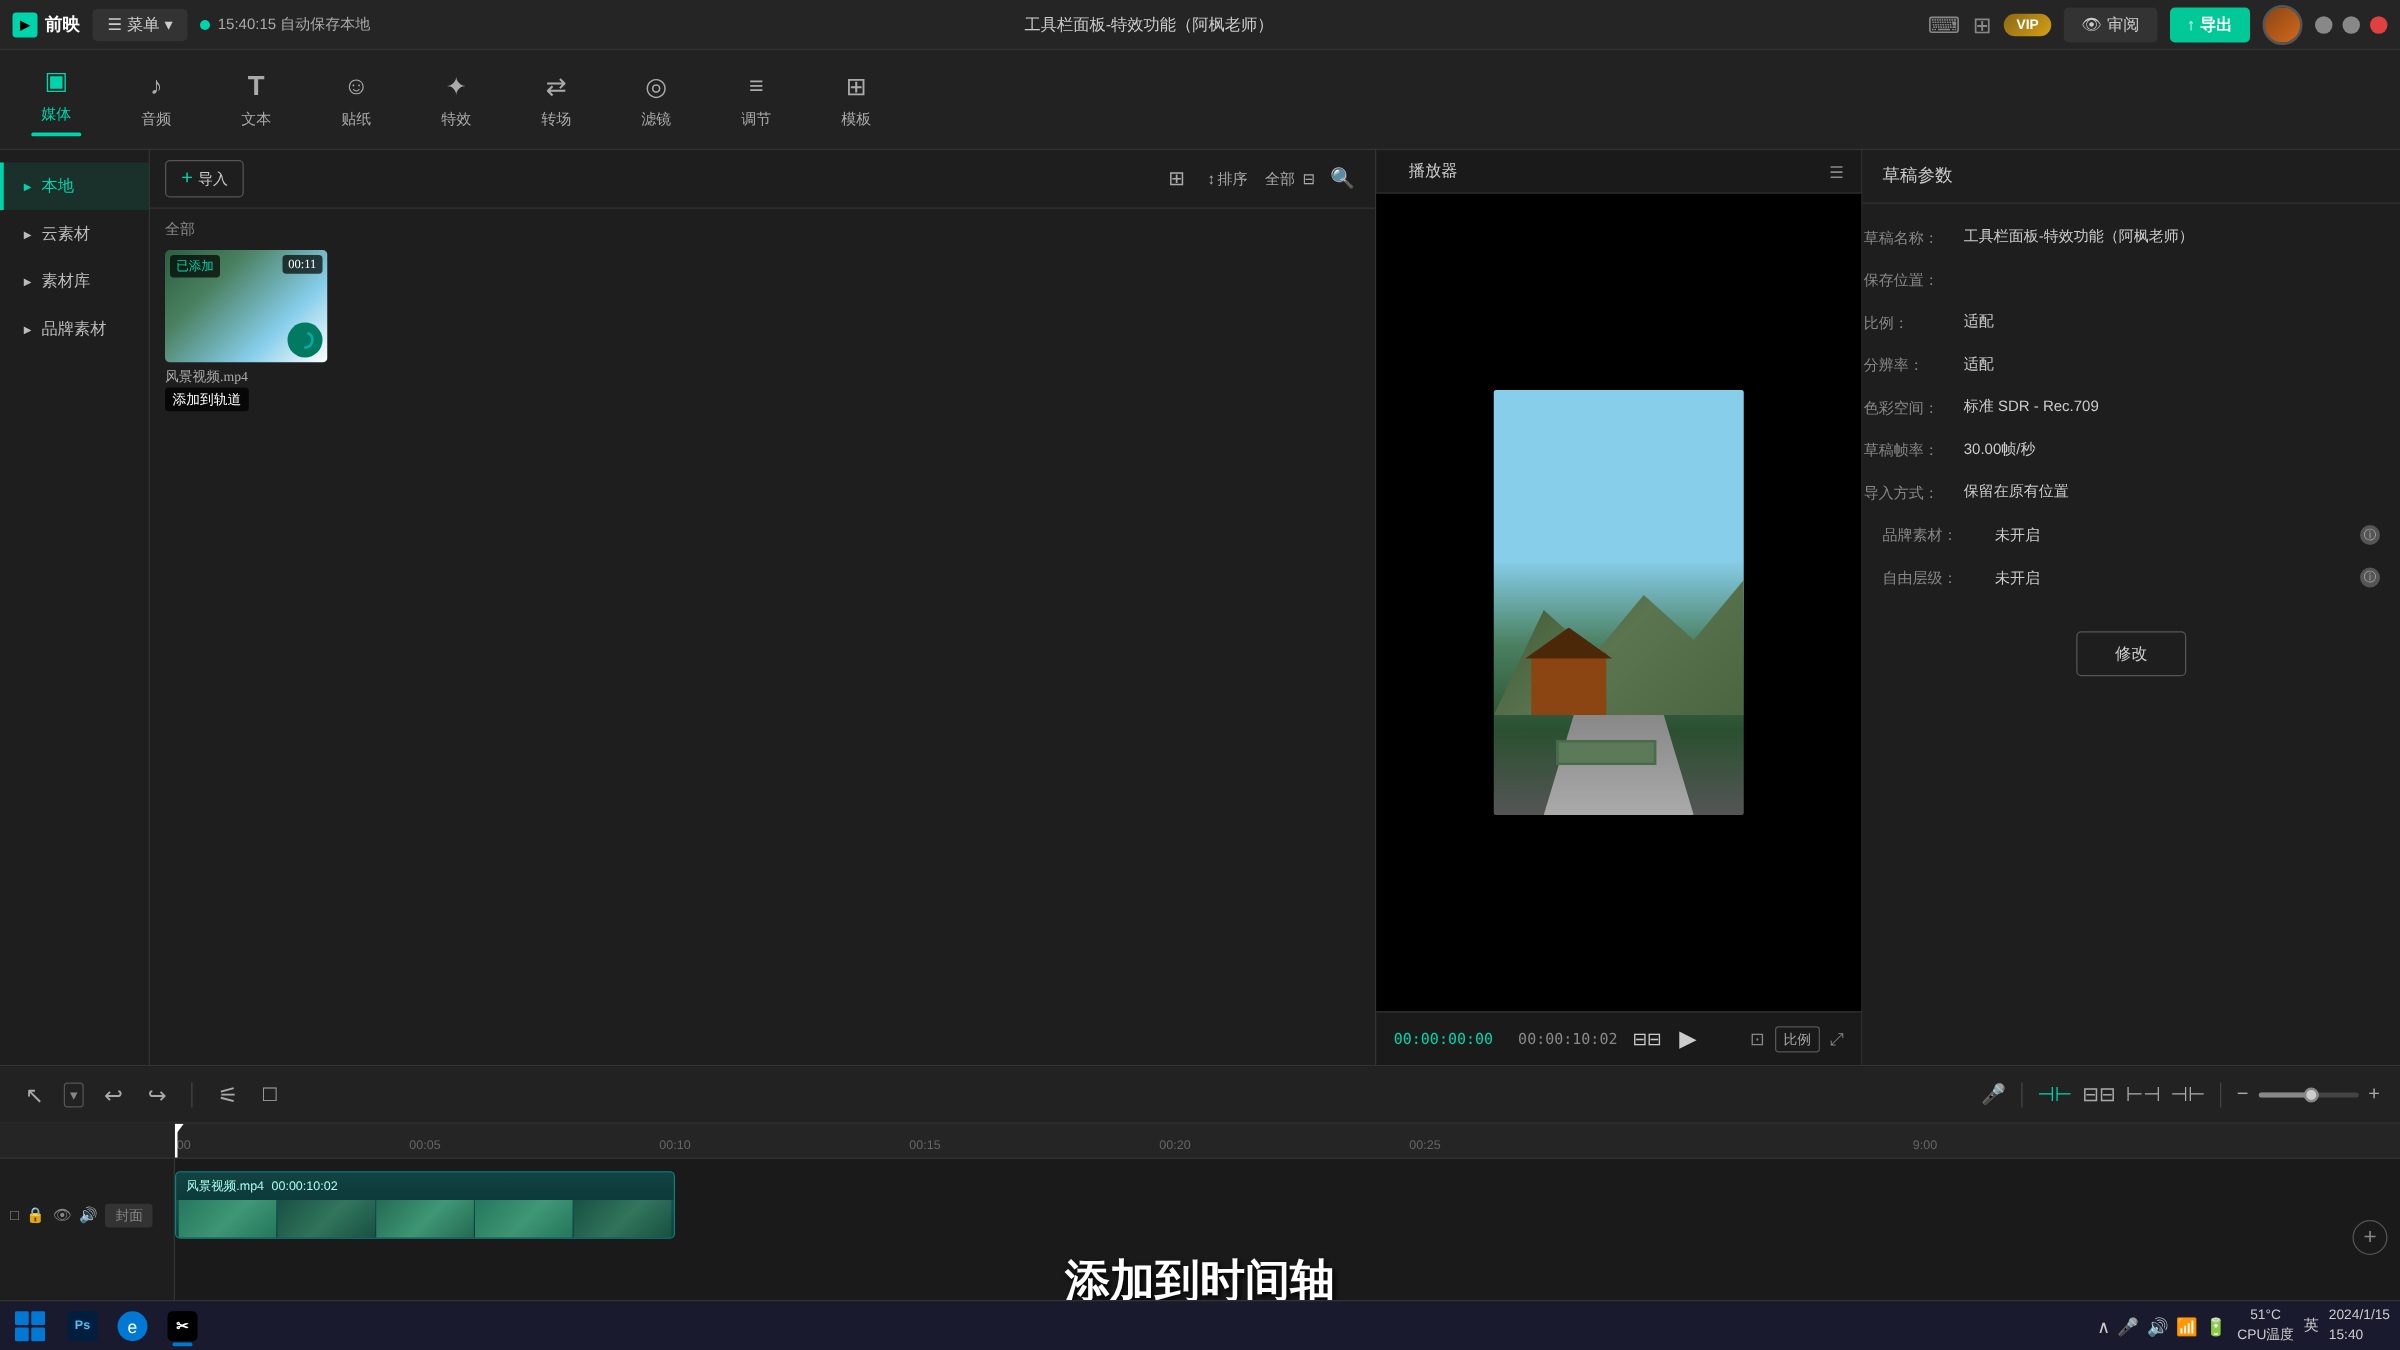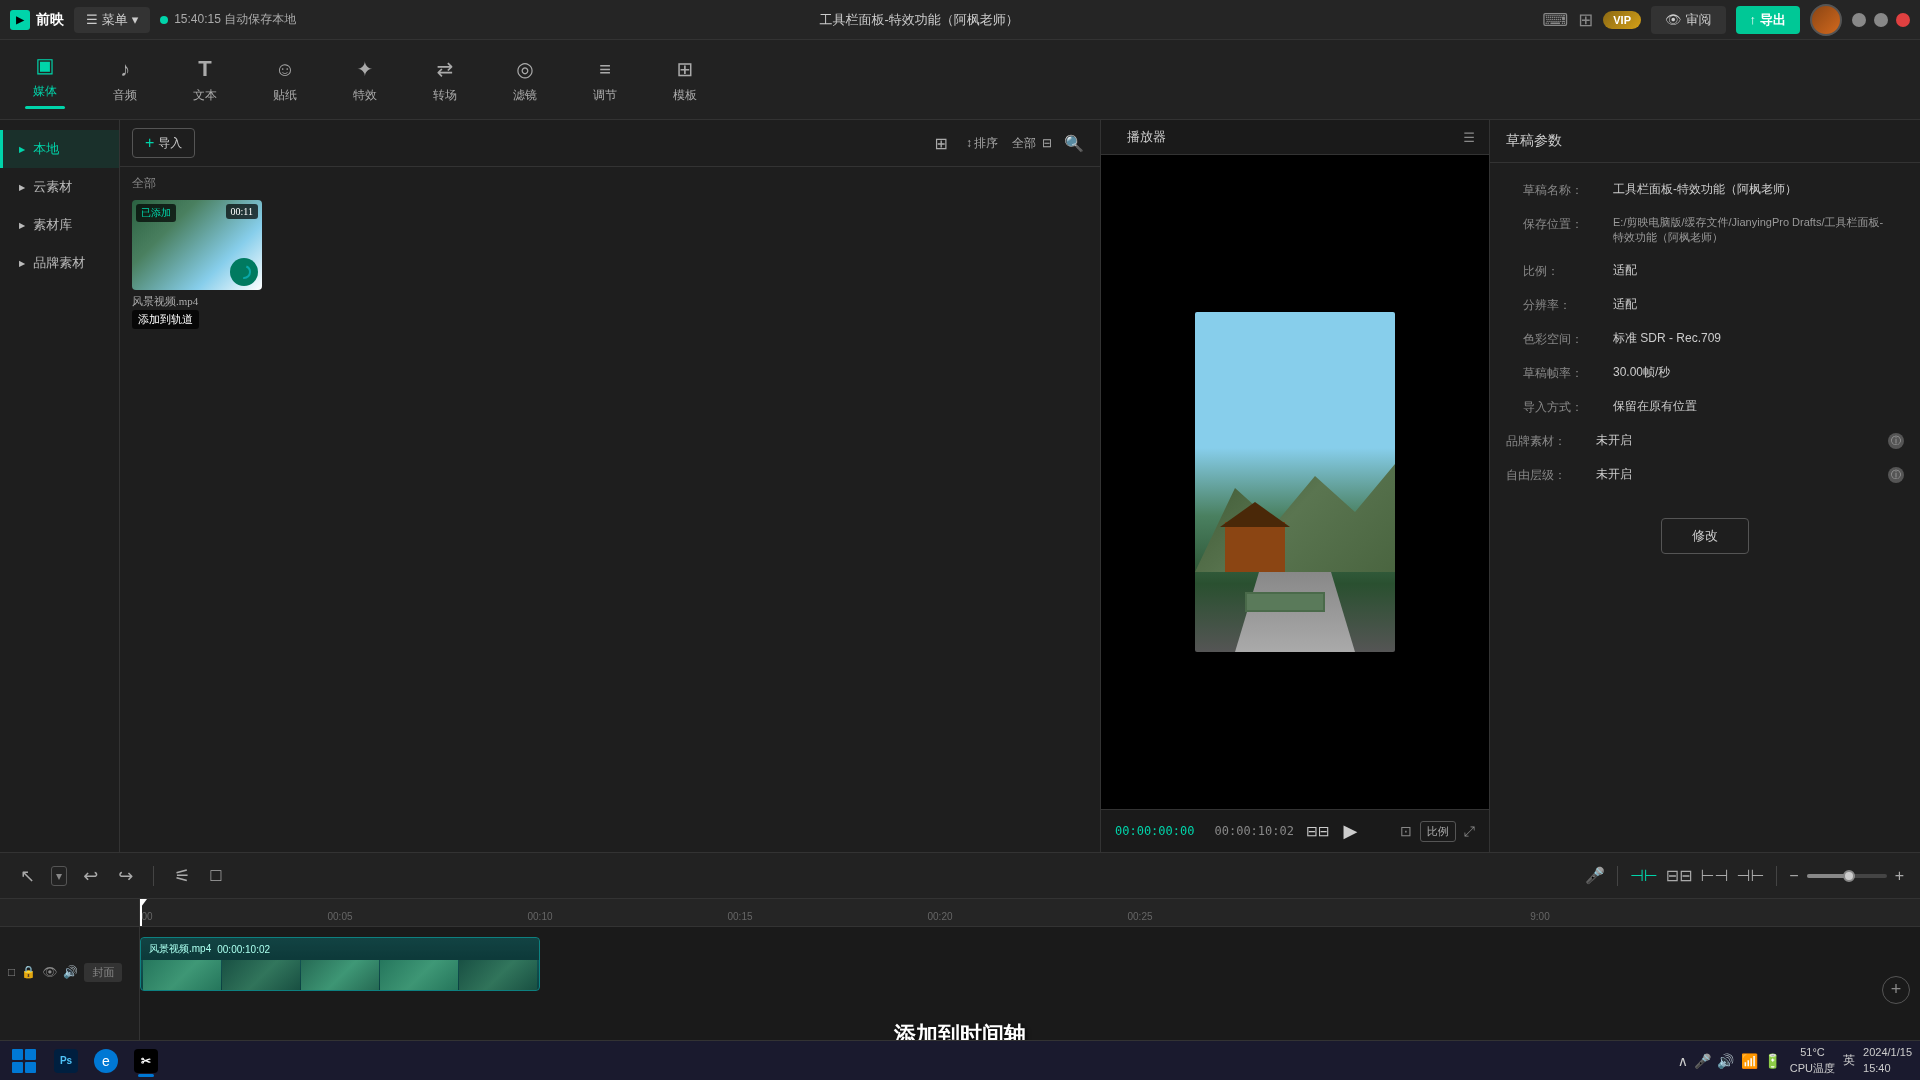--- a/index.html
+++ b/index.html
@@ -306,21 +306,21 @@
     .right-panel-header {
       padding: 12px 16px;
       font-size: 14px; color: #ccc;
       border-bottom: 1px solid #333;
     }
     .params-table {
       padding: 10px 0;
     }
     .param-row {
       display: flex; align-items: flex-start;
-      padding: 8px 33px; gap: 10px;
+      padding: 8px 1px; 
     }
     .param-label {
       width: 80px; color: #888; font-size: 12px;
       flex-shrink: 0; padding-top: 1px;
     }
     .param-value {
       color: #ccc; font-size: 12px; flex: 1;
       line-height: 1.4;
     }
     .param-value.path { color: #999; font-size: 11px; }
@@ -440,21 +440,21 @@
       flex: 1;
       background: linear-gradient(135deg, #2a8060 0%, #4aaa80 50%, #2a8060 100%);
       opacity: 0.8;
     }
 
     .subtitle-text {
       position: absolute;
       bottom: 30px;
       left: 50%;
       transform: translateX(-50%);
-      font-size: 22px;
+      font-size: 36px;
       font-weight: bold;
       color: #fff;
       text-shadow: 2px 2px 4px #000;
       white-space: nowrap;
       z-index: 100;
       pointer-events: none;
     }
 
     
     .taskbar {
@@ -705,21 +705,20 @@
 
   <div class="right-panel">
     <div class="right-panel-header">草稿参数</div>
     <div class="params-table">
       <div class="param-row">
         <span class="param-label">草稿名称：</span>
         <span class="param-value">工具栏面板-特效功能（阿枫老师）</span>
       </div>
       <div class="param-row">
         <span class="param-label">保存位置：</span>
-        <span class="param-value path">E:/剪映电脑版/缓存文件/JianyingPro Drafts/工具栏面板-特效功能（阿枫老师）</span>
       </div>
       <div class="param-row">
         <span class="param-label">比例：</span>
         <span class="param-value">适配</span>
       </div>
       <div class="param-row">
         <span class="param-label">分辨率：</span>
         <span class="param-value">适配</span>
       </div>
       <div class="param-row">

